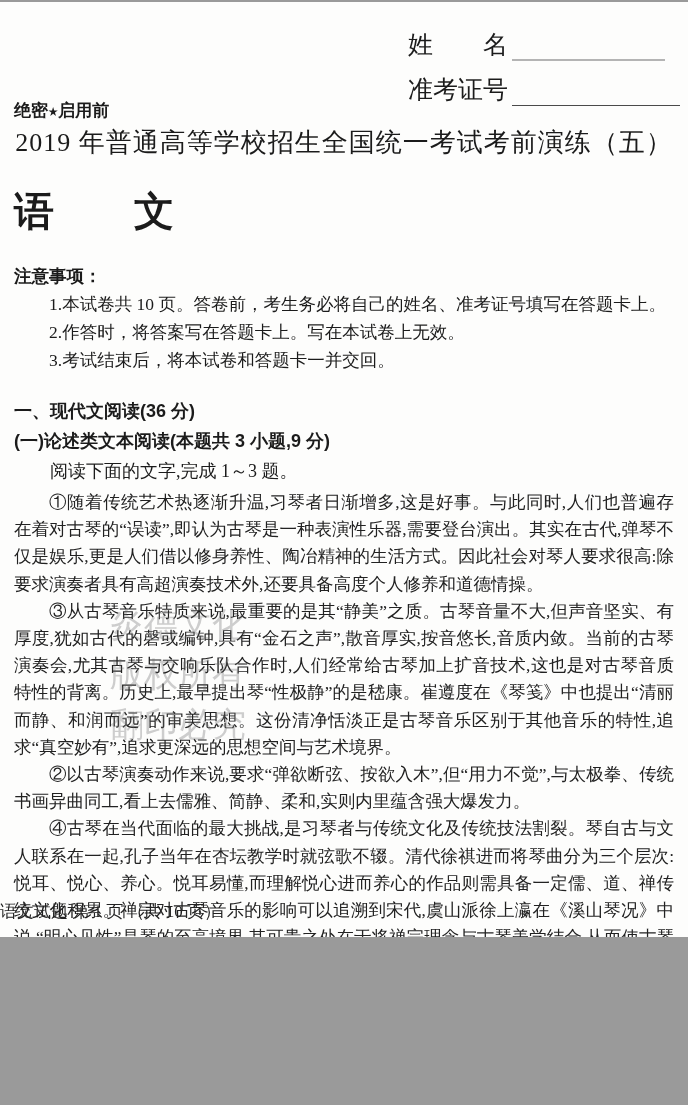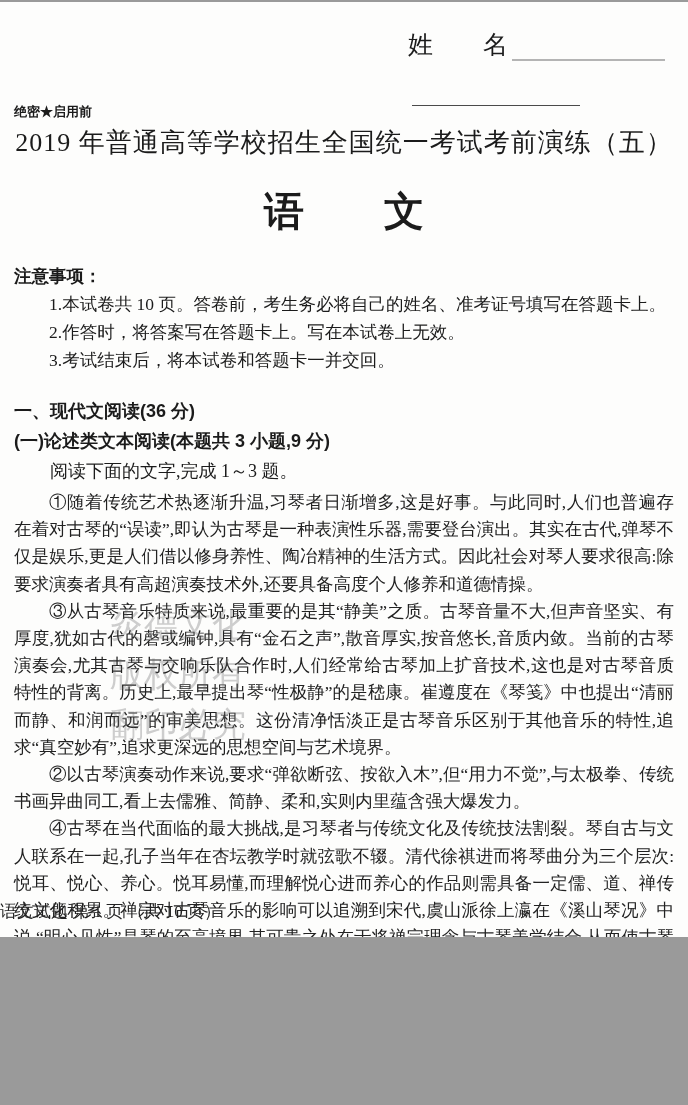--- a/index.html
+++ b/index.html
@@ -14,23 +14,23 @@
     color:#1b1b1b;
     overflow:hidden;
   }
   
   .name-block{position:absolute;top:14px;left:408px;width:280px;}
   .name-row{display:flex;align-items:flex-end;font-size:25px;height:45px;white-space:pre;}
   .field-line{flex:0 0 auto;height:34px;margin-left:4px;}
   .line-name{width:153px;border-bottom:2px solid #b4b4b4;}
   .line-ticket{width:168px;border-bottom:1px solid #4a4a4a;}
 
-  .classification{font-family:Liberation Sans, sans-serif;font-weight:bold;font-size:13px;line-height:20px;}
+  .classification{font-family:Liberation Mono, monospace;font-weight:bold;font-size:17px;line-height:20px;}
   .exam-title{text-align:center;font-size:26px;line-height:34px;margin-top:4px;letter-spacing:1px;}
-  .subject-title{text-align:center;font-family:"Liberation Sans","DejaVu Sans",sans-serif;font-weight:bold;font-size:40px;line-height:50px;margin-top:26px;}
+  .subject-title{font-family:"Liberation Sans","DejaVu Sans",sans-serif;font-weight:bold;font-size:40px;line-height:50px;margin-top:26px;}
 
   .notice-heading{font-family:Liberation Sans, sans-serif;font-weight:bold;font-size:17.5px;line-height:24px;margin-top:28px;}
   .notice-list{margin:2px 0 0 0;padding:0;list-style:none;}
   .notice-item{font-size:17.5px;line-height:28px;padding-left:35px;text-align:justify;}
 
   .part-heading{font-family:"Liberation Sans","DejaVu Sans",sans-serif;font-weight:bold;font-size:18px;line-height:23px;margin-top:26px;}
   .subpart-heading{font-family:"Liberation Sans","DejaVu Sans",sans-serif;font-weight:bold;font-size:18px;line-height:23px;margin-top:7px;}
   .instruction{font-size:18px;line-height:23px;margin-top:7px;text-indent:2em;}
 
   .passage{margin-top:6px;}
@@ -52,20 +52,21 @@
 <body>
 
 <div class="page">
 
   <div class="name-block">
     <div class="name-row">
       <span>姓　　名</span>
       <span class="field-line line-name"></span>
     </div>
     <div class="name-row">
+      <span>准考证号</span>
       <span class="field-line line-ticket"></span>
     </div>
   </div>
 
   <div class="classification">绝密★启用前</div>
 
   <div class="exam-title">2019 年普通高等学校招生全国统一考试考前演练（五）</div>
 
   <div class="subject-title">语　　文</div>
 

